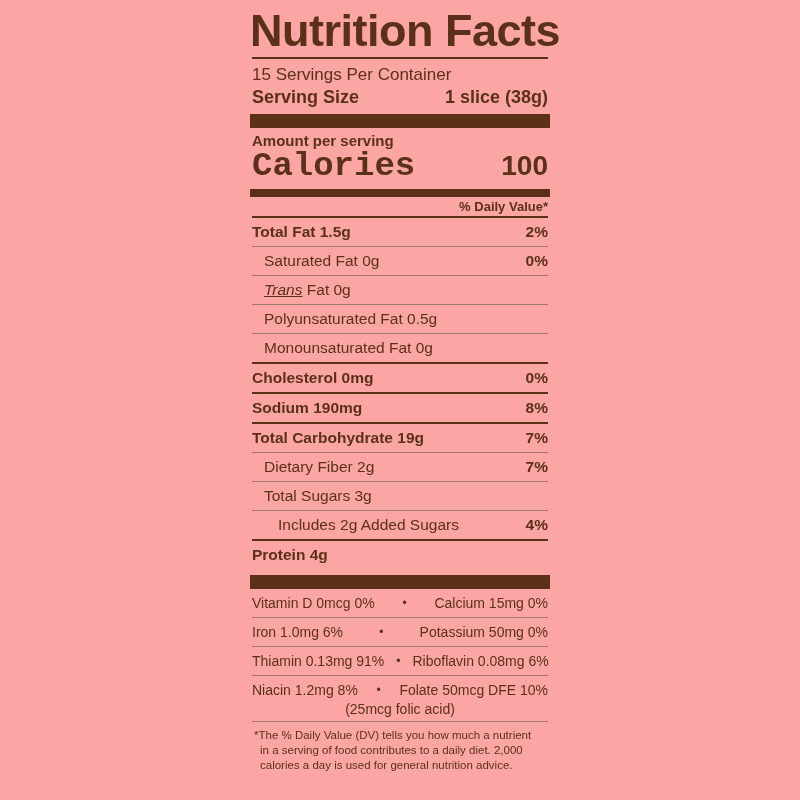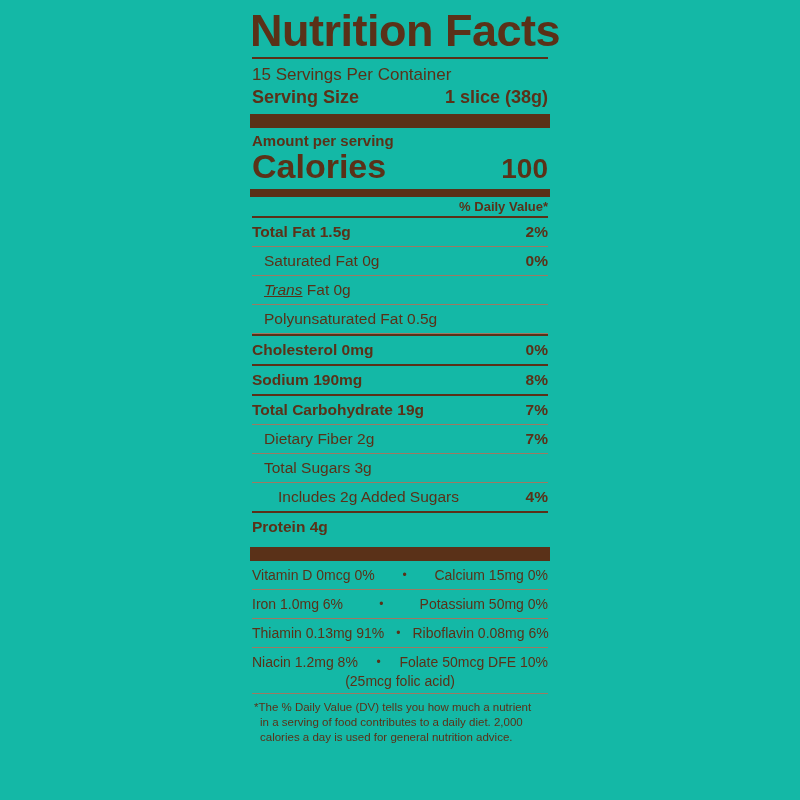--- a/index.html
+++ b/index.html
@@ -7,21 +7,21 @@
     padding: 0;
     background: #fdfcf7;
     width: 800px;
     height: 800px;
     font-family: "Liberation Sans", sans-serif;
   }
   #root {
     width: 800px;
     height: 800px;
     position: relative;
-    background: #14b8a6;
+    background: #fca5a5;
     box-sizing: border-box;
   }
   .panel {
     position: absolute;
     left: 240px;
     top: 0px;
     width: 320px;
     color: #5a3118;
     box-sizing: border-box;
   }
@@ -78,20 +78,21 @@
   .calories-row {
     display: flex;
     justify-content: space-between;
     align-items: baseline;
     margin: 0 12px 2px 12px;
   }
   .calories-label {
     font-size: 34px;
     font-weight: bold;
     line-height: 1.05;
+    font-family: Liberation Mono, monospace;
   }
   .calories-value {
     font-size: 28px;
     font-weight: bold;
     line-height: 1.05;
   }
   .dv-header {
     text-align: right;
     font-size: 13px;
     font-weight: bold;
@@ -190,20 +191,24 @@
         <div class="nut-row indent1">
           <span class="name"><span class="it">Trans</span> Fat 0g</span>
           <span class="pct"></span>
         </div>
         <div class="rule-thin"></div>
         <div class="nut-row indent1">
           <span class="name">Polyunsaturated Fat 0.5g</span>
           <span class="pct"></span>
         </div>
         <div class="rule-thin"></div>
+        <div class="nut-row indent1">
+          <span class="name">Monounsaturated Fat 0g</span>
+          <span class="pct"></span>
+        </div>
         <div class="rule"></div>
         <div class="nut-row">
           <span class="name b">Cholesterol 0mg</span>
           <span class="pct">0%</span>
         </div>
         <div class="rule"></div>
         <div class="nut-row">
           <span class="name b">Sodium 190mg</span>
           <span class="pct">8%</span>
         </div>

